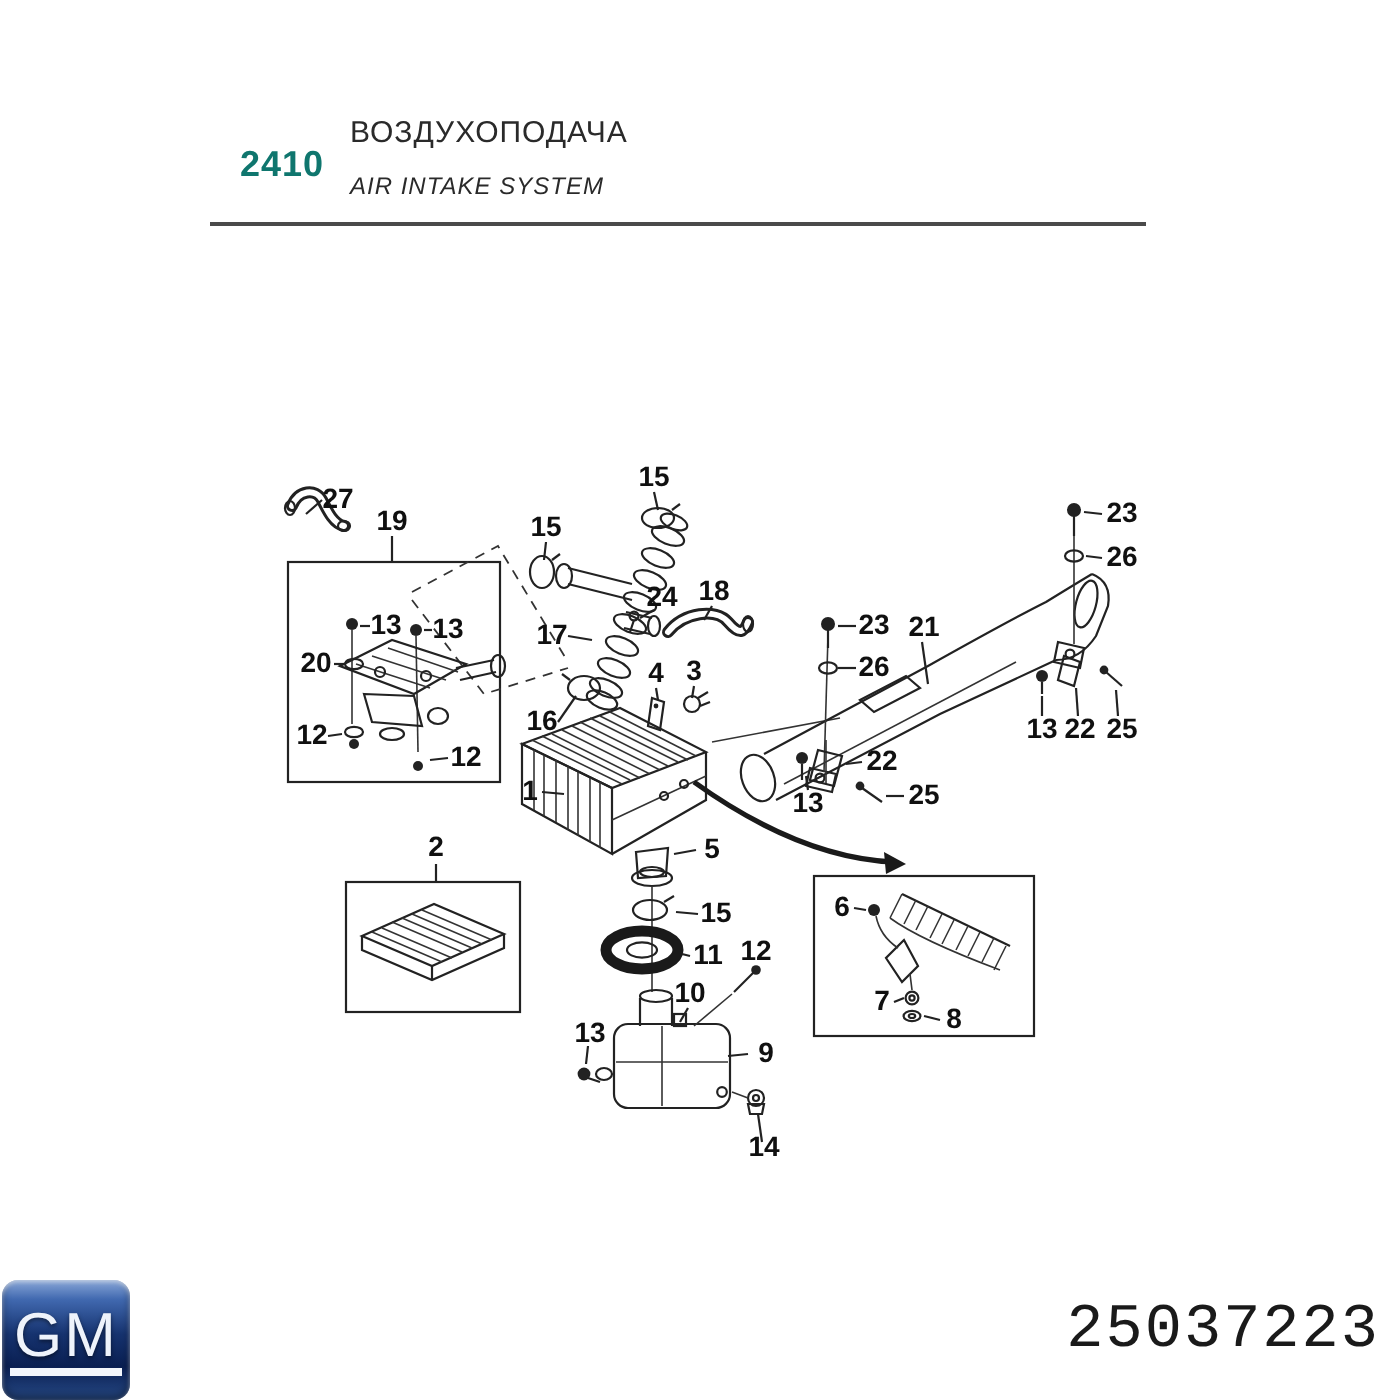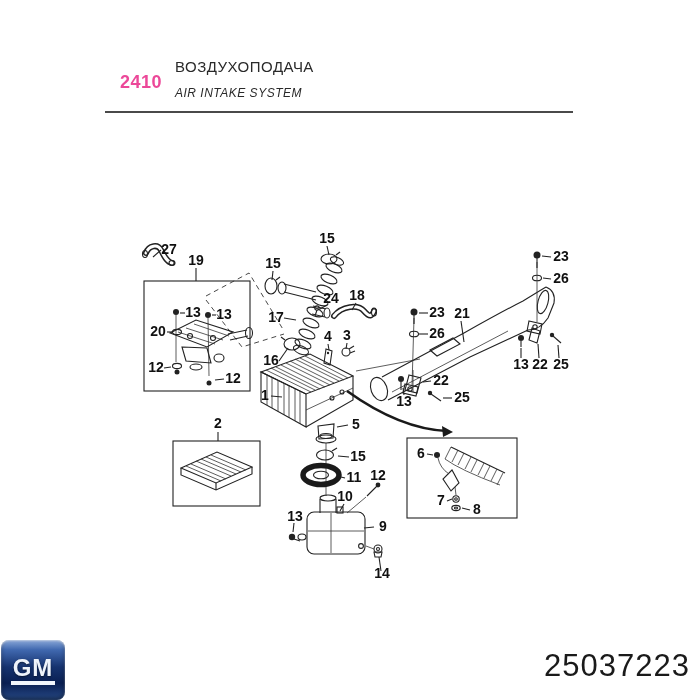--- a/index.html
+++ b/index.html
@@ -5,21 +5,21 @@
   html,body{margin:0;padding:0;}
   body{
     width:700px;height:700px;position:relative;overflow:hidden;
     background:#ffffff;
     font-family:"Liberation Sans", sans-serif;
     color:#1a1a1a;
   }
   
   .hdr-num{
     position:absolute;left:120px;top:72px;
-    font-size:18px;font-weight:bold;color:#ec4899;letter-spacing:.5px;
+    font-size:18px;font-weight:bold;color:#0f766e;letter-spacing:.5px;
   }
   .hdr-ru{
     position:absolute;left:175px;top:58px;
     font-size:15px;font-weight:normal;color:#2a2a2a;letter-spacing:.5px;
   }
   .hdr-en{
     position:absolute;left:175px;top:86px;
     font-size:12px;font-style:italic;color:#2a2a2a;letter-spacing:.5px;
   }
   .hdr-rule{
@@ -40,27 +40,27 @@
   }
   
   .gm-logo{
     position:absolute;left:1px;top:640px;width:64px;height:60px;
     border-radius:8px;
     background:linear-gradient(180deg,#8aa8d8 0%,#4169b0 16%,#16336f 45%,#0a1f52 72%,#274a86 100%);
     box-shadow:inset 0 1px 2px rgba(255,255,255,.55), inset 0 -2px 4px rgba(0,0,0,.45);
     display:flex;align-items:center;justify-content:center;
   }
   .gm-text{
-    font-weight:bold;font-size:24px;color:#eef3fb;letter-spacing:1px;
+    font-weight:normal;font-size:31px;color:#eef3fb;letter-spacing:1px;
     border-bottom:4px solid #f2f6fc;padding:0 2px 1px 2px;line-height:1;
     text-shadow:0 1px 2px rgba(0,0,0,.5);
   }
   .part-number{
     position:absolute;right:10px;top:648px;
-    font-size:31px;color:#1a1a1a;letter-spacing:1px;
+    font-size:31px;color:#1a1a1a;letter-spacing:1px;font-family:Liberation Mono, monospace;
   }
 </style>
 </head>
 <body>
 
 <div class="hdr-num">2410</div>
 <div class="hdr-ru">ВОЗДУХОПОДАЧА</div>
 <div class="hdr-en">AIR INTAKE SYSTEM</div>
 <div class="hdr-rule"></div>
 

